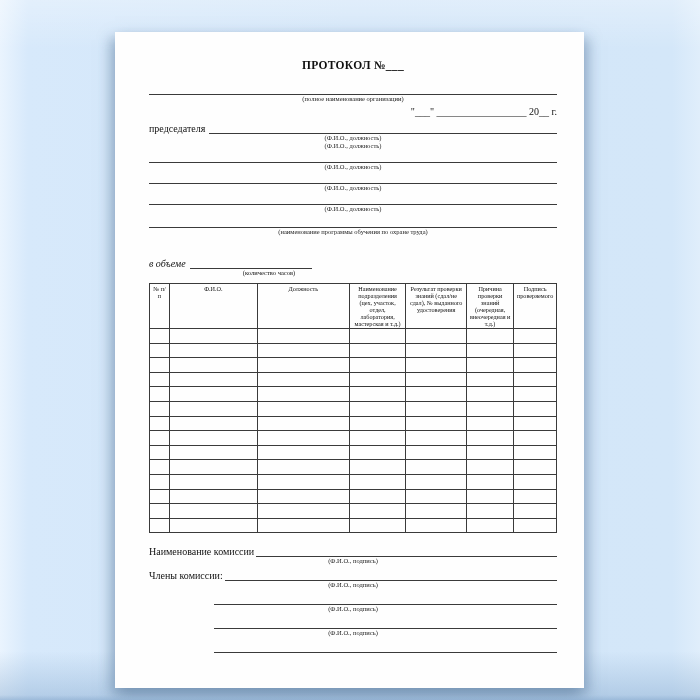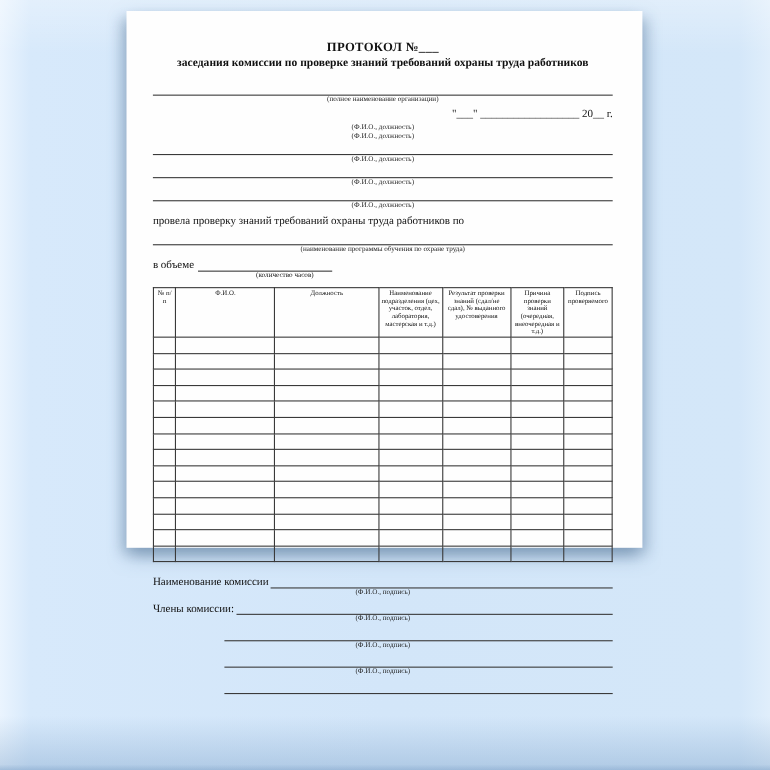--- a/index.html
+++ b/index.html
@@ -8,23 +8,23 @@
     font-family:"Liberation Serif","DejaVu Serif",serif;
     background-image:
       linear-gradient(180deg, rgba(255,255,255,0.30) 0%, rgba(255,255,255,0) 7%, rgba(0,0,0,0) 93%, rgba(120,158,198,0.40) 100%),
       linear-gradient(90deg, #eaf4fe 0%, #d7e9fb 4%, #d3e6f9 50%, #d4e7f9 96%, #e0eefb 100%);
   }
   .bottom-edge{
     position:absolute;left:0;right:0;bottom:0;height:5px;
     background:linear-gradient(180deg, rgba(140,173,208,0) 0%, rgba(140,173,208,0.55) 100%);
   }
   .page{
-    position:absolute;left:115px;top:10px;width:469px;height:488px;
+    position:absolute;left:115px;top:32px;width:469px;height:656px;
     background:#fefefe;box-sizing:border-box;
-    padding:0 27px 0 24px;color:#111;
+    padding:0 27px 0 34px;color:#111;
     box-shadow:0 8px 16px rgba(96,128,162,0.50),
                -6px 6px 10px rgba(96,128,162,0.28),
                 6px 6px 10px rgba(96,128,162,0.25);
   }
   .title{
     text-align:center;font-weight:bold;font-size:11.5px;margin-top:27px;
     letter-spacing:0.3px;
   }
   .subtitle{
     text-align:center;font-weight:bold;font-size:10.5px;margin-top:3px;
@@ -33,21 +33,21 @@
   .caption{
     text-align:center;font-size:6.5px;line-height:8px;color:#1c1c1c;
   }
   .date-row{text-align:right;font-size:10px;margin-top:3px;height:14px;}
   .intro{font-size:10px;line-height:13.5px;margin-top:4px;}
   .fio-row{display:flex;align-items:flex-end;font-size:10px;height:13px;}
   .fio-label{white-space:nowrap;padding-right:4px;}
   .fio-line{flex:1;border-bottom:1px solid #3a3a3a;height:12px;}
   .conducted{font-size:10px;margin-top:4px;line-height:13px;}
   .prog-line{border-bottom:1px solid #3a3a3a;height:12px;margin-top:2px;}
-  .volume-row{display:flex;align-items:flex-end;font-size:10px;height:13px;margin-top:3px;}
+  .volume-row{display:flex;align-items:flex-end;font-size:10px;height:13px;margin-top:20px;font-style:italic;}
   .volume-line{width:122px;border-bottom:1px solid #3a3a3a;height:12px;}
   .volume-caption{width:160px;margin-left:40px;text-align:center;font-size:6.5px;line-height:8px;}
   table.protocol{
     width:100%;border-collapse:collapse;table-layout:fixed;margin-top:6px;
   }
   table.protocol th, table.protocol td{
     border:1px solid #3a3a3a;padding:1px 2px;box-sizing:border-box;
   }
   table.protocol th{
     font-weight:normal;font-size:6.2px;line-height:7px;vertical-align:top;text-align:center;
@@ -61,48 +61,50 @@
   .sig-label{white-space:nowrap;padding-right:2px;}
   .sig-line{flex:1;border-bottom:1px solid #3a3a3a;height:12px;}
   .sig-caption{margin-bottom:3px;}
 </style>
 </head>
 <body>
 
 <div class="page">
 
   <div class="title">ПРОТОКОЛ №___</div>
-  <div class="subtitle">заседания комиссии по проверке знаний требований охраны труда работников</div>
 
   <div class="rule" style="margin-top:11px;"></div>
   <div class="caption">(полное наименование организации)</div>
 
   <div class="date-row">"___" __________________ 20__  г.</div>
 
 
+  <div class="fio-row" style="margin-top:1px;">
+    <span class="fio-label">председателя</span>
+    <span class="fio-line"></span>
+  </div>
   <div class="caption">(Ф.И.О., должность)</div>
 
   <div class="caption">(Ф.И.О., должность)</div>
 
   <div class="fio-row">
     <span class="fio-line"></span>
   </div>
   <div class="caption">(Ф.И.О., должность)</div>
 
   <div class="fio-row">
     <span class="fio-line"></span>
   </div>
   <div class="caption">(Ф.И.О., должность)</div>
 
   <div class="fio-row">
     <span class="fio-line"></span>
   </div>
   <div class="caption">(Ф.И.О., должность)</div>
 
-  <div class="conducted">провела проверку знаний требований охраны труда работников по</div>
 
   <div class="prog-line"></div>
   <div class="caption">(наименование программы обучения по охране труда)</div>
 
   <div class="volume-row">
     <span class="fio-label">в объеме</span>
     <span class="volume-line"></span>
   </div>
   <div class="volume-caption">(количество часов)</div>
 

